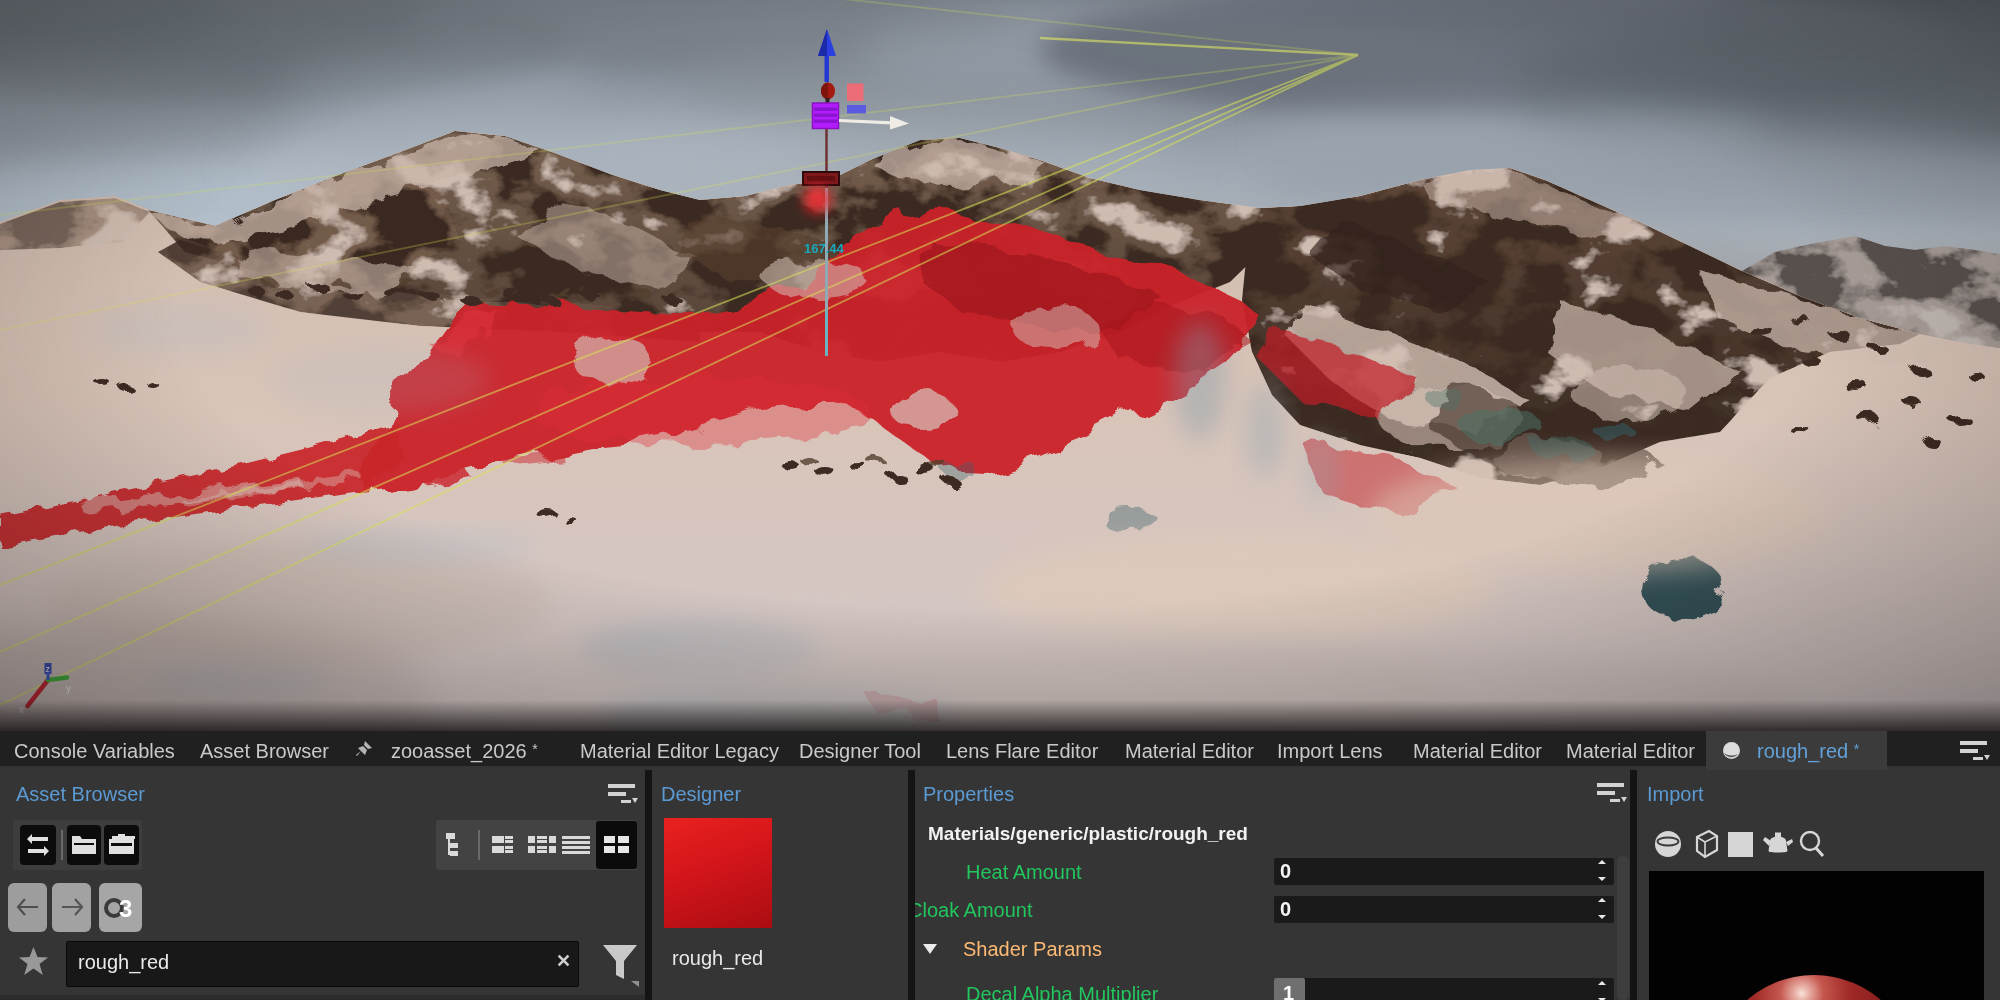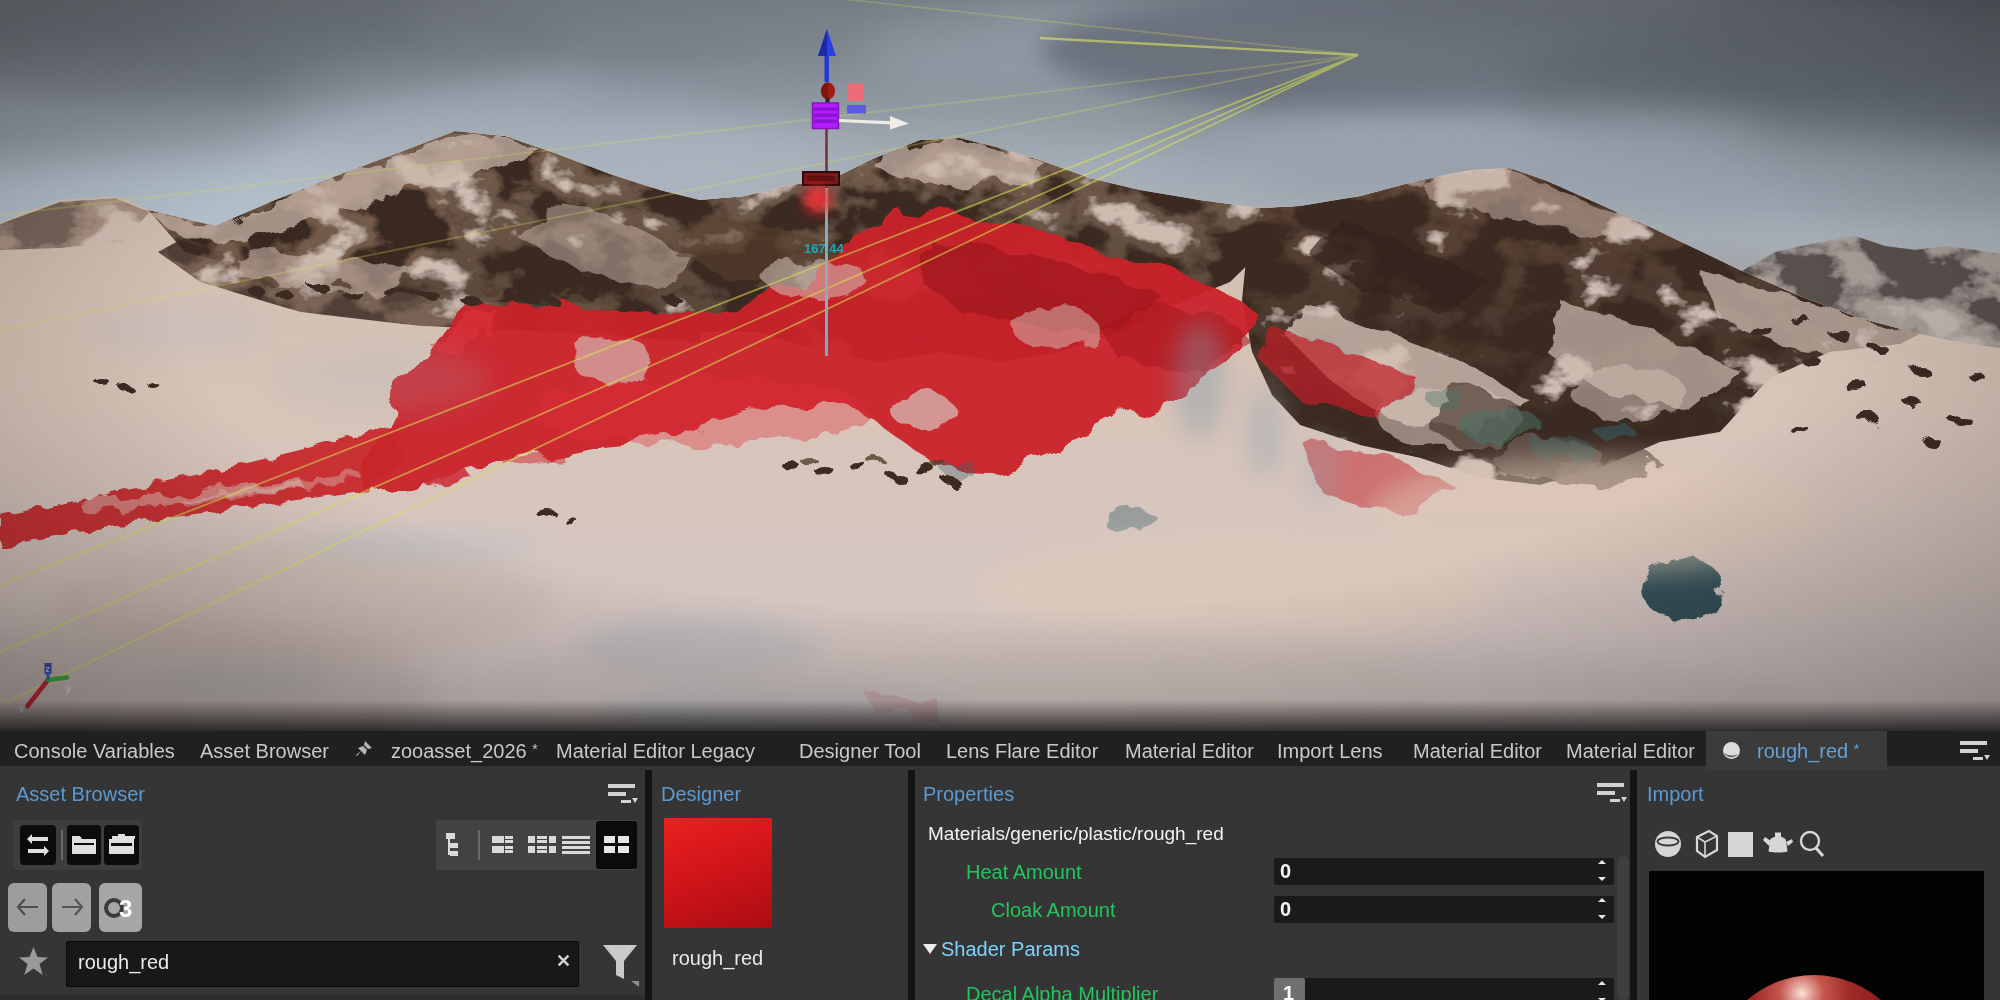--- a/index.html
+++ b/index.html
@@ -270,21 +270,21 @@
 <rect x="0" y="700" width="2000" height="31" fill="url(#botfade)"></rect>
 </svg>
 </div>
 <div id="tabbar">
 <span class="t" style="left:14px">Console Variables</span>
 <span class="t" style="left:200px">Asset Browser</span>
 <svg class="t" style="left:354px;top:8px" width="20" height="20" viewBox="0 0 20 20">
       <path d="M11,2 L18,9 L14,10 L10,6 Z M9,7 L13,11 L11,16 L4,9 Z M7,12 L3,17 L2,16 Z" fill="#b5b5b5"></path>
     </svg>
 <span class="t" style="left:391px">zooasset_2026 <span style="font-size:14px;vertical-align:4px">*</span></span>
-<span class="t" style="left:556px">Material Editor Legacy</span>
+<span class="t" style="left:580px">Material Editor Legacy</span>
 <span class="t" style="left:799px">Designer Tool</span>
 <span class="t" style="left:946px">Lens Flare Editor</span>
 <span class="t" style="left:1125px">Material Editor</span>
 <span class="t" style="left:1277px">Import Lens</span>
 <span class="t" style="left:1413px">Material Editor</span>
 <span class="t" style="left:1566px">Material Editor</span>
 <div style="position:absolute;left:1706px;top:0;width:181px;height:39px;background:#3b3b3b"></div>
 <svg class="t" style="left:1722px;top:10px" width="19" height="19" viewBox="0 0 19 19">
       <circle cx="9.5" cy="9.5" r="8.5" fill="#dcdcdc"></circle>
       <path d="M2,12 A8.5,8.5 0 0 0 16,13 A11,9 0 0 1 2,12 Z" fill="#5a5a5a"></path>
@@ -392,31 +392,31 @@
 <div style="position:absolute;left:664px;top:48px;width:108px;height:110px;background:linear-gradient(160deg,#e9221f 0%,#d5161b 40%,#ab0d12 100%)"></div>
 <span style="position:absolute;left:672px;top:177px;font-size:20px;color:#e8e8e8">rough_red</span>
 
 <span class="pt" style="left:923px;top:13px">Properties</span>
 <svg style="position:absolute;left:1597px;top:12px" width="30" height="22" viewBox="0 0 30 22">
       <rect x="0" y="1" width="27" height="4" fill="#d2d2d2"></rect>
       <rect x="0" y="9" width="18" height="4" fill="#d2d2d2"></rect>
       <rect x="13" y="17" width="10" height="3" fill="#d2d2d2"></rect>
       <path d="M24,15 L30,15 L27,20 Z" fill="#d2d2d2"></path>
     </svg>
-<span style="position:absolute;left:928px;top:53px;font-size:19px;font-weight:normal;color:#f2f2f2">Materials/generic/plastic/rough_red</span>
+<span style="position:absolute;left:928px;top:53px;font-size:19px;font-weight:bold;color:#f2f2f2">Materials/generic/plastic/rough_red</span>
 <span class="lbl" style="left:966px;top:91px">Heat Amount</span>
 <div class="fld" style="position:absolute;left:1274px;top:88px;width:340px;height:27px;background:#1a1a1a;border-radius:2px"></div>
 <span style="position:absolute;left:1280px;top:90px;font-size:20px;font-weight:bold;color:#f5f5f5">0</span>
-<span class="lbl" style="left:991px;top:129px">Cloak Amount</span>
+<span class="lbl" style="left:908px;top:129px">Cloak Amount</span>
 <div class="fld" style="position:absolute;left:1274px;top:126px;width:340px;height:27px;background:#1a1a1a;border-radius:2px"></div>
 <span style="position:absolute;left:1280px;top:128px;font-size:20px;font-weight:bold;color:#f5f5f5">0</span>
 <svg style="position:absolute;left:922px;top:173px" width="16" height="12" viewBox="0 0 16 12">
       <path d="M1,1 L15,1 L8,11 Z" fill="#ececec"></path>
     </svg>
-<span style="position:absolute;left:941px;top:168px;font-size:20px;color:#7dd3fc">Shader Params</span>
+<span style="position:absolute;left:963px;top:168px;font-size:20px;color:#fdba74">Shader Params</span>
 <span class="lbl" style="left:966px;top:213px">Decal Alpha Multiplier</span>
 <div class="fld" style="position:absolute;left:1274px;top:208px;width:340px;height:28px;background:#1a1a1a;border-radius:2px"></div>
 <div style="position:absolute;left:1274px;top:208px;width:31px;height:28px;background:#6f6f6f;border-radius:2px"></div>
 <span style="position:absolute;left:1283px;top:212px;font-size:20px;font-weight:bold;color:#ffffff">1</span>
 <svg style="position:absolute;left:1595px;top:88px" width="14" height="26" viewBox="0 0 14 26">
       <path d="M3,6 L7,2 L11,6 Z" fill="#e8e8e8"></path>
       <rect x="3" y="10" width="8" height="3" fill="#e8e8e8" opacity="0"></rect>
       <path d="M3,19 L7,23 L11,19 Z" fill="#e8e8e8"></path>
     </svg>
     <svg style="position:absolute;left:1595px;top:126px" width="14" height="26" viewBox="0 0 14 26">

